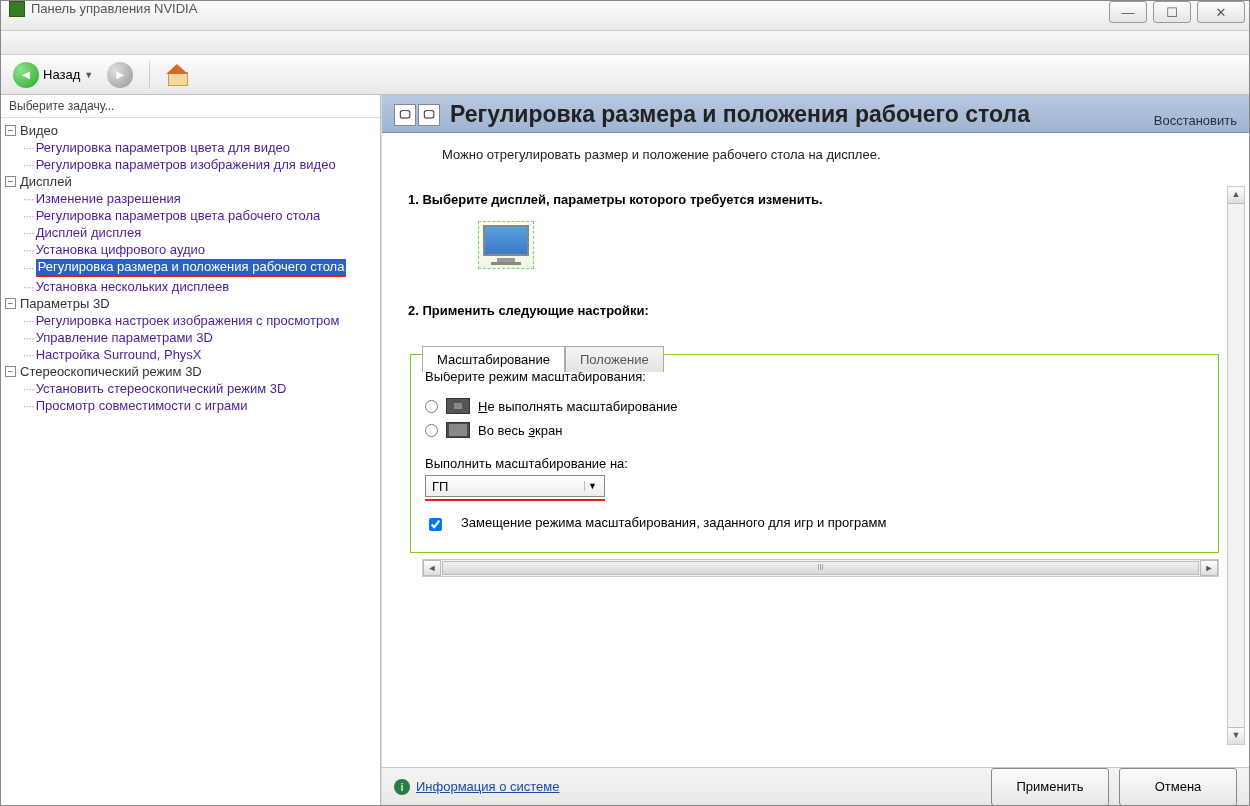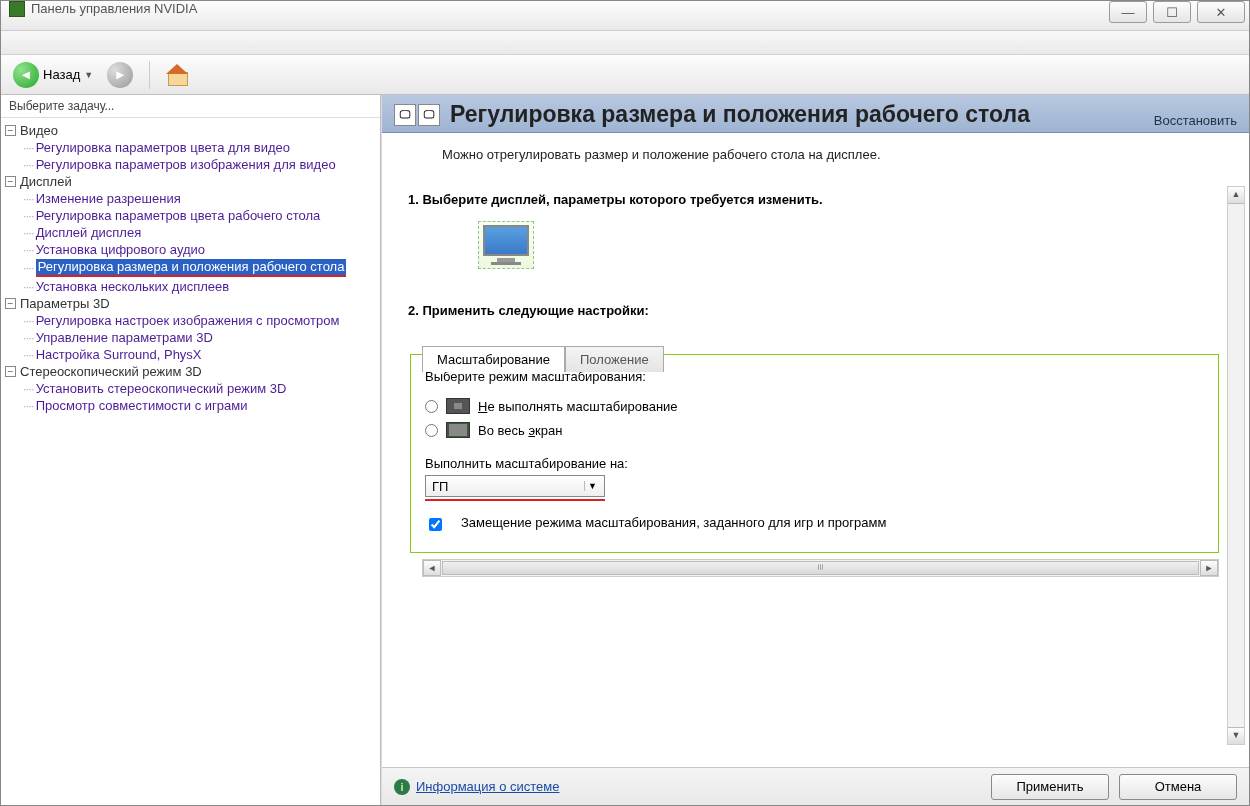--- a/index.html
+++ b/index.html
@@ -85,21 +85,21 @@
 
   .vscroll{ position:absolute; right:4px; top:0; bottom:22px; width:18px; background:#f2f2f2; border:1px solid #ccc;}
   .vscroll-btn{height:17px; background:linear-gradient(#fdfdfd,#ddd); border-bottom:1px solid #bbb; text-align:center; font-size:9px; line-height:15px; color:#555;}
   .vscroll-btn.bottom{ position:absolute; bottom:0; width:100%; border-top:1px solid #bbb; border-bottom:none;}
 
   
   .footer { height:38px; border-top:1px solid #c8c8c8; background:linear-gradient(#f4f4f4,#e8e8e8); display:flex; align-items:center; padding:0 12px; gap:10px;}
   .footer .sysinfo{ display:flex; align-items:center; gap:6px; color:#1a4aa8;}
   .sysicon{ width:16px; height:16px; border-radius:50%; background:#2a7a4a; color:#cfe8a0; font-size:11px; display:flex; align-items:center; justify-content:center; font-weight:bold;}
   .footer .spacer{ flex:1;}
-  .footer button{ width:118px; height:26px; background:linear-gradient(#fdfdfd,#e6e6e6); border:1px solid #8a8a8a; border-radius:3px; font-size:13px;}
+  .footer button{ width:118px; height:38px; background:linear-gradient(#fdfdfd,#e6e6e6); border:1px solid #8a8a8a; border-radius:3px; font-size:13px;}
   u{ text-decoration: underline; }
 </style>
 </head>
 <body>
 
 <div class="window">
 
   <div class="titlebar">
     <div class="titlebar-icon"></div>
     <div class="titlebar-text">Панель управления NVIDIA</div>

